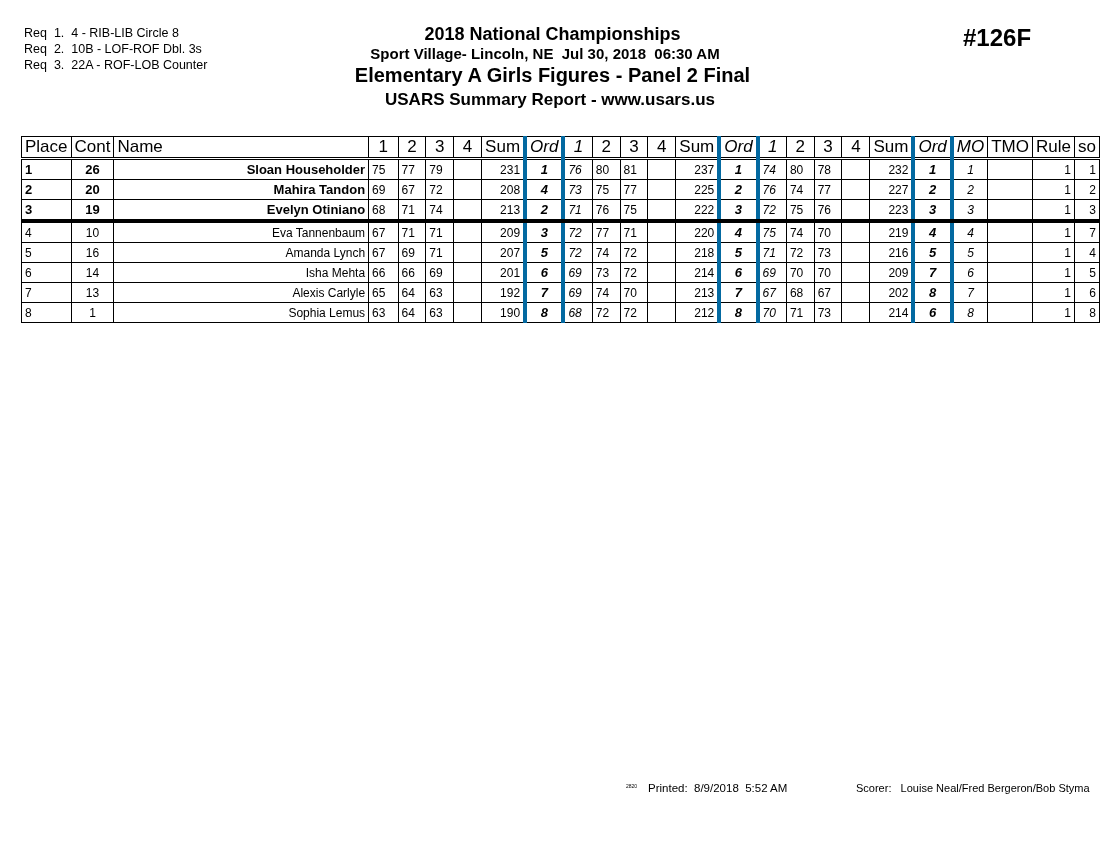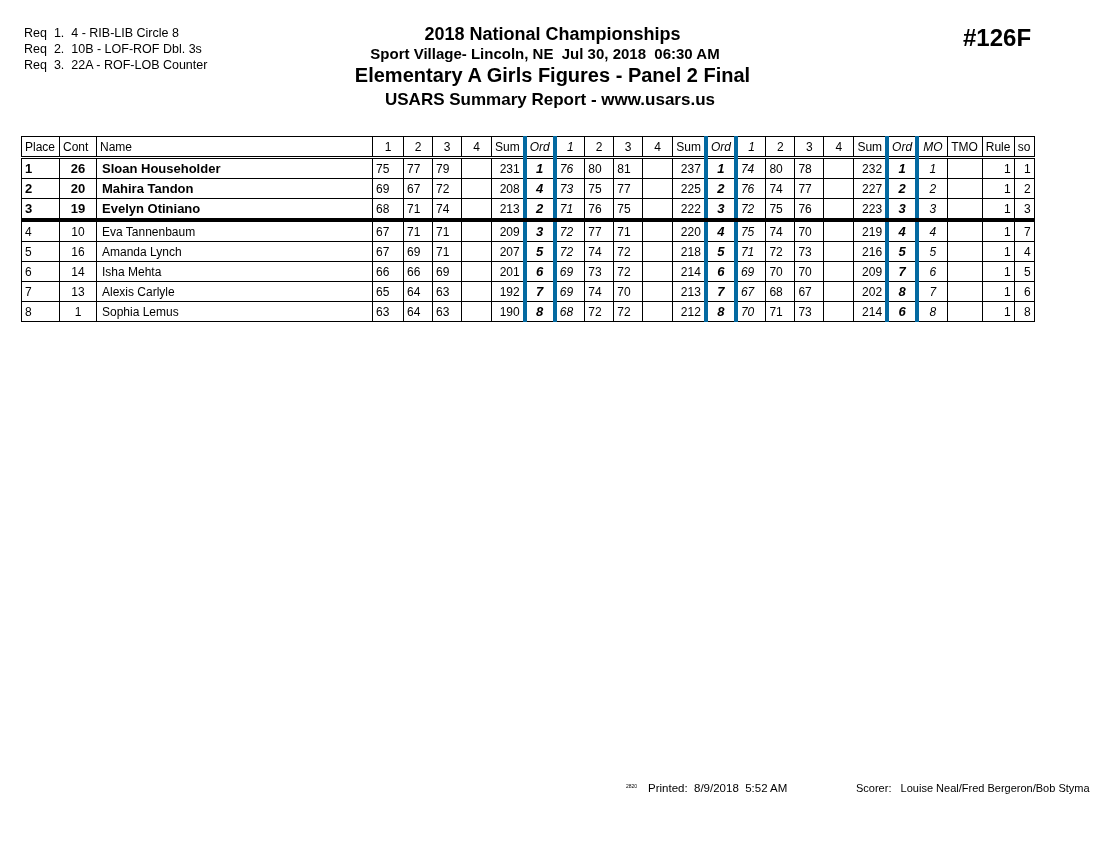--- a/index.html
+++ b/index.html
@@ -12,28 +12,28 @@
   .t2 { top:45px; font-size:15px; width:1090px; }
   .t3 { top:64px; font-size:20px; font-weight:bold; width:1105px; }
   .t4 { top:90px; font-size:17px; width:1100px; }
   .evnum { position:absolute; left:963px; top:24px; font-size:24px; font-weight:bold; }
 
   table.grid { position:absolute; left:21px; top:136px; border-collapse:collapse; table-layout:fixed;
                font-size:12px; }
   table.grid td { border:1px solid #000; padding:0 3px; height:19px; overflow:hidden; white-space:nowrap; vertical-align:middle; }
   table.grid tr.judgehdr td { height:20px; font-size:11px; vertical-align:top; padding-top:1px; }
   table.grid tr.judgehdr td.blank { border:none; }
-  table.grid tr.colhdr td { height:19px; font-size:12px; border-bottom:3px double #000; }
+  table.grid tr.colhdr td { height:19px; font-size:17px; border-bottom:3px double #000; }
   table.grid td.c { text-align:center; }
   table.grid td.r { text-align:right; }
   table.grid td.ord { font-weight:bold; text-align:center; font-size:13px; }
   table.grid td.thickL { border-left:4px solid #0369a1;font-style:italic; }
   table.grid tr.top3 td.b { font-weight:bold; font-size:13px; }
   table.grid tr.sep td { border-bottom:4px solid #000; }
-  table.grid td.nm { padding-left:5px; }
+  table.grid td.nm { padding-left:5px;text-align:right; }
 
   .footer-mark { position:absolute; left:626px; top:783px; font-size:5px; letter-spacing:0; }
   .printed { position:absolute; left:648px; top:782px; font-size:11.5px; white-space:pre; }
   .scorer { position:absolute; left:856px; top:782px; font-size:11px; white-space:pre; }
 </style>
 </head>
 <body>
 
 <div class="reqs">
   <div>Req  1.  4 - RIB-LIB Circle 8</div>

